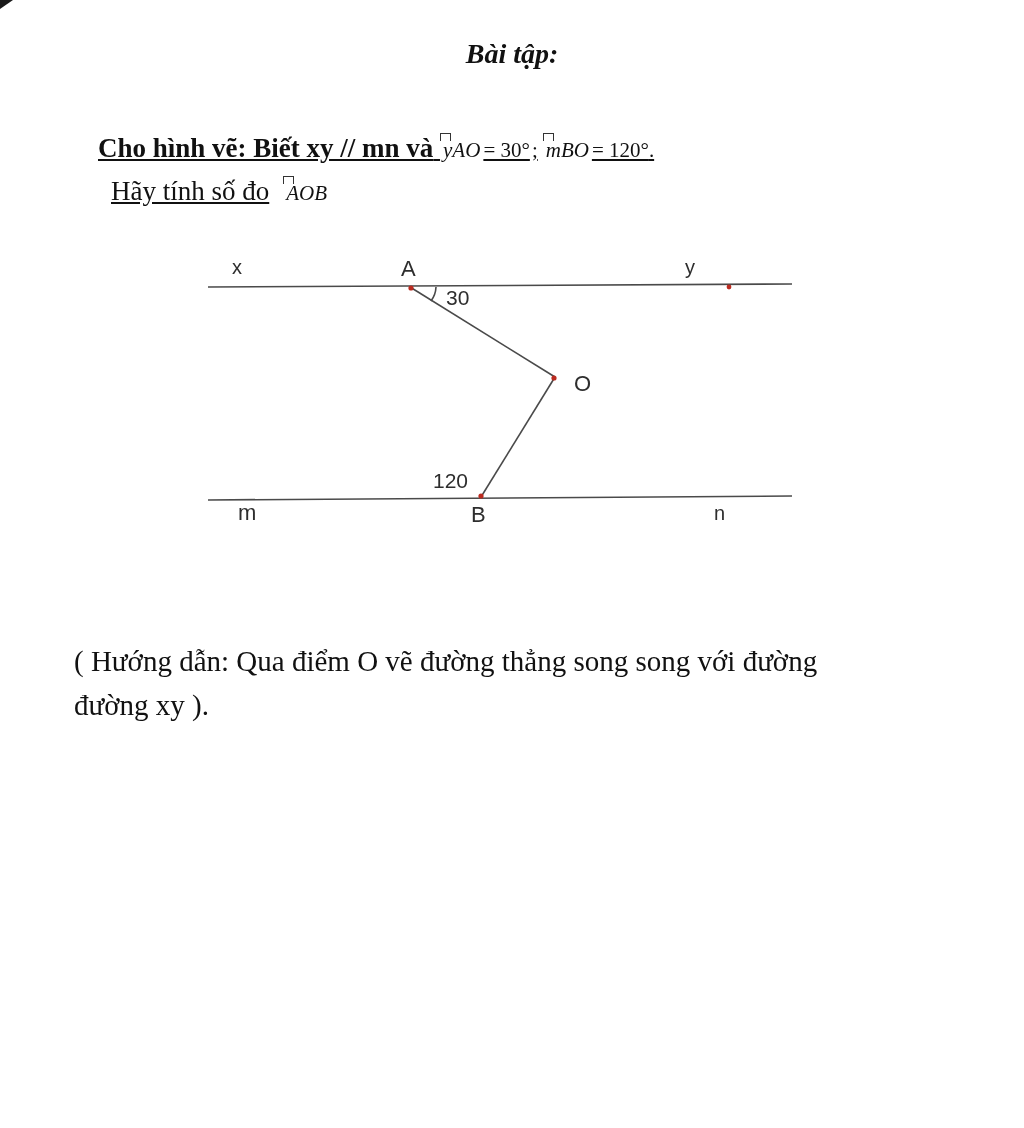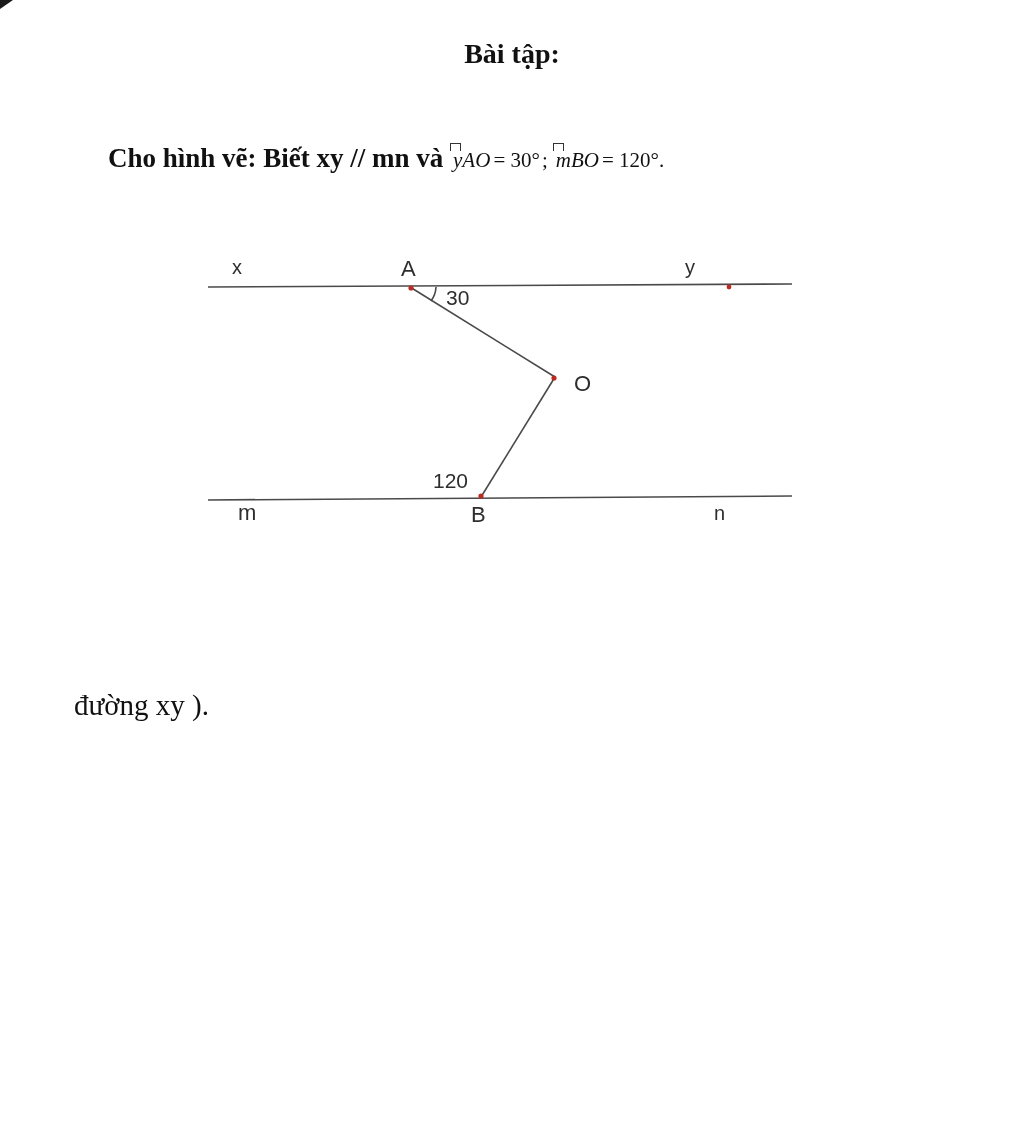--- a/index.html
+++ b/index.html
@@ -12,25 +12,25 @@
     overflow: hidden;
   }
   .corner-artifact {
     position: absolute; left: 0; top: 0;
     width: 13px; height: 9px; background: #1a1a1a;
     clip-path: polygon(0 0, 100% 0, 0 100%);
   }
   .title {
     position: absolute; top: 38px; left: 0; right: 0;
     text-align: center;
-    font-size: 28px; font-weight: bold; margin: 0;
+    font-size: 28px; font-weight: bold; margin: 0; font-style: italic;
   }
   .problem {
     position: absolute; left: 90px; top: 122px;
-    font-size: 27px; line-height: 1.4; margin: 18px; width: 880px;
+    font-size: 27px; line-height: 1.4; margin: 8px; width: 880px; text-decoration: underline;
   }
   .lead { font-weight: bold; }
   .math { font-size: 21px; white-space: nowrap; }
   .math .val { font-style: normal; padding-left: 3px; }
   .math .sep { padding: 0 5px 0 2px; }
   .hat { position: relative; font-style: italic; padding-left: 3px; display: inline-block; }
   .hat::before {
     content: ""; position: absolute; left: 0px; top: -3px;
     width: 9px; height: 7px;
     border: 1.4px solid #333; border-bottom: none;
@@ -57,20 +57,23 @@
 
   <h1 class="title">Bài tập:</h1>
 
   <div class="problem">
     <div>
       <span class="lead">Cho hình vẽ: Biết xy // mn và</span>
       <span class="math">
         <span class="hat">yAO</span><span class="val">= 30°</span><span class="sep">;</span><span class="hat">mBO</span><span class="val">= 120°</span><span>.</span>
       </span>
     </div>
+    <div class="line2">
+      <span>Hãy tính số đo</span><span class="math hat">AOB</span>
+    </div>
   </div>
 
   <svg class="diagram" width="640" height="300" viewBox="0 0 640 300" xmlns="http://www.w3.org/2000/svg">
 
     <line class="ln" x1="28" y1="44" x2="612" y2="41"></line>
     <line class="ln" x1="28" y1="257" x2="612" y2="253"></line>
 
     <line class="ln" x1="230" y1="44" x2="375" y2="134"></line>
     <line class="ln" x1="375" y1="134" x2="301" y2="254"></line>
 
@@ -86,17 +89,17 @@
     <text x="505" y="31" font-size="20">y</text>
     <text x="266" y="62" font-size="21">30</text>
     <text x="394" y="148" font-size="22">O</text>
     <text x="253" y="245" font-size="21">120</text>
     <text x="58" y="277" font-size="22">m</text>
     <text x="291" y="279" font-size="22">B</text>
     <text x="534" y="277" font-size="20">n</text>
   </svg>
 
   <p class="hint">
-    <br>
+    <span>( Hướng dẫn: Qua điểm O vẽ đường thẳng song song với đường</span><br>
     <span>đường xy ).</span>
   </p>
 
 </div>
 
 </body></html>

